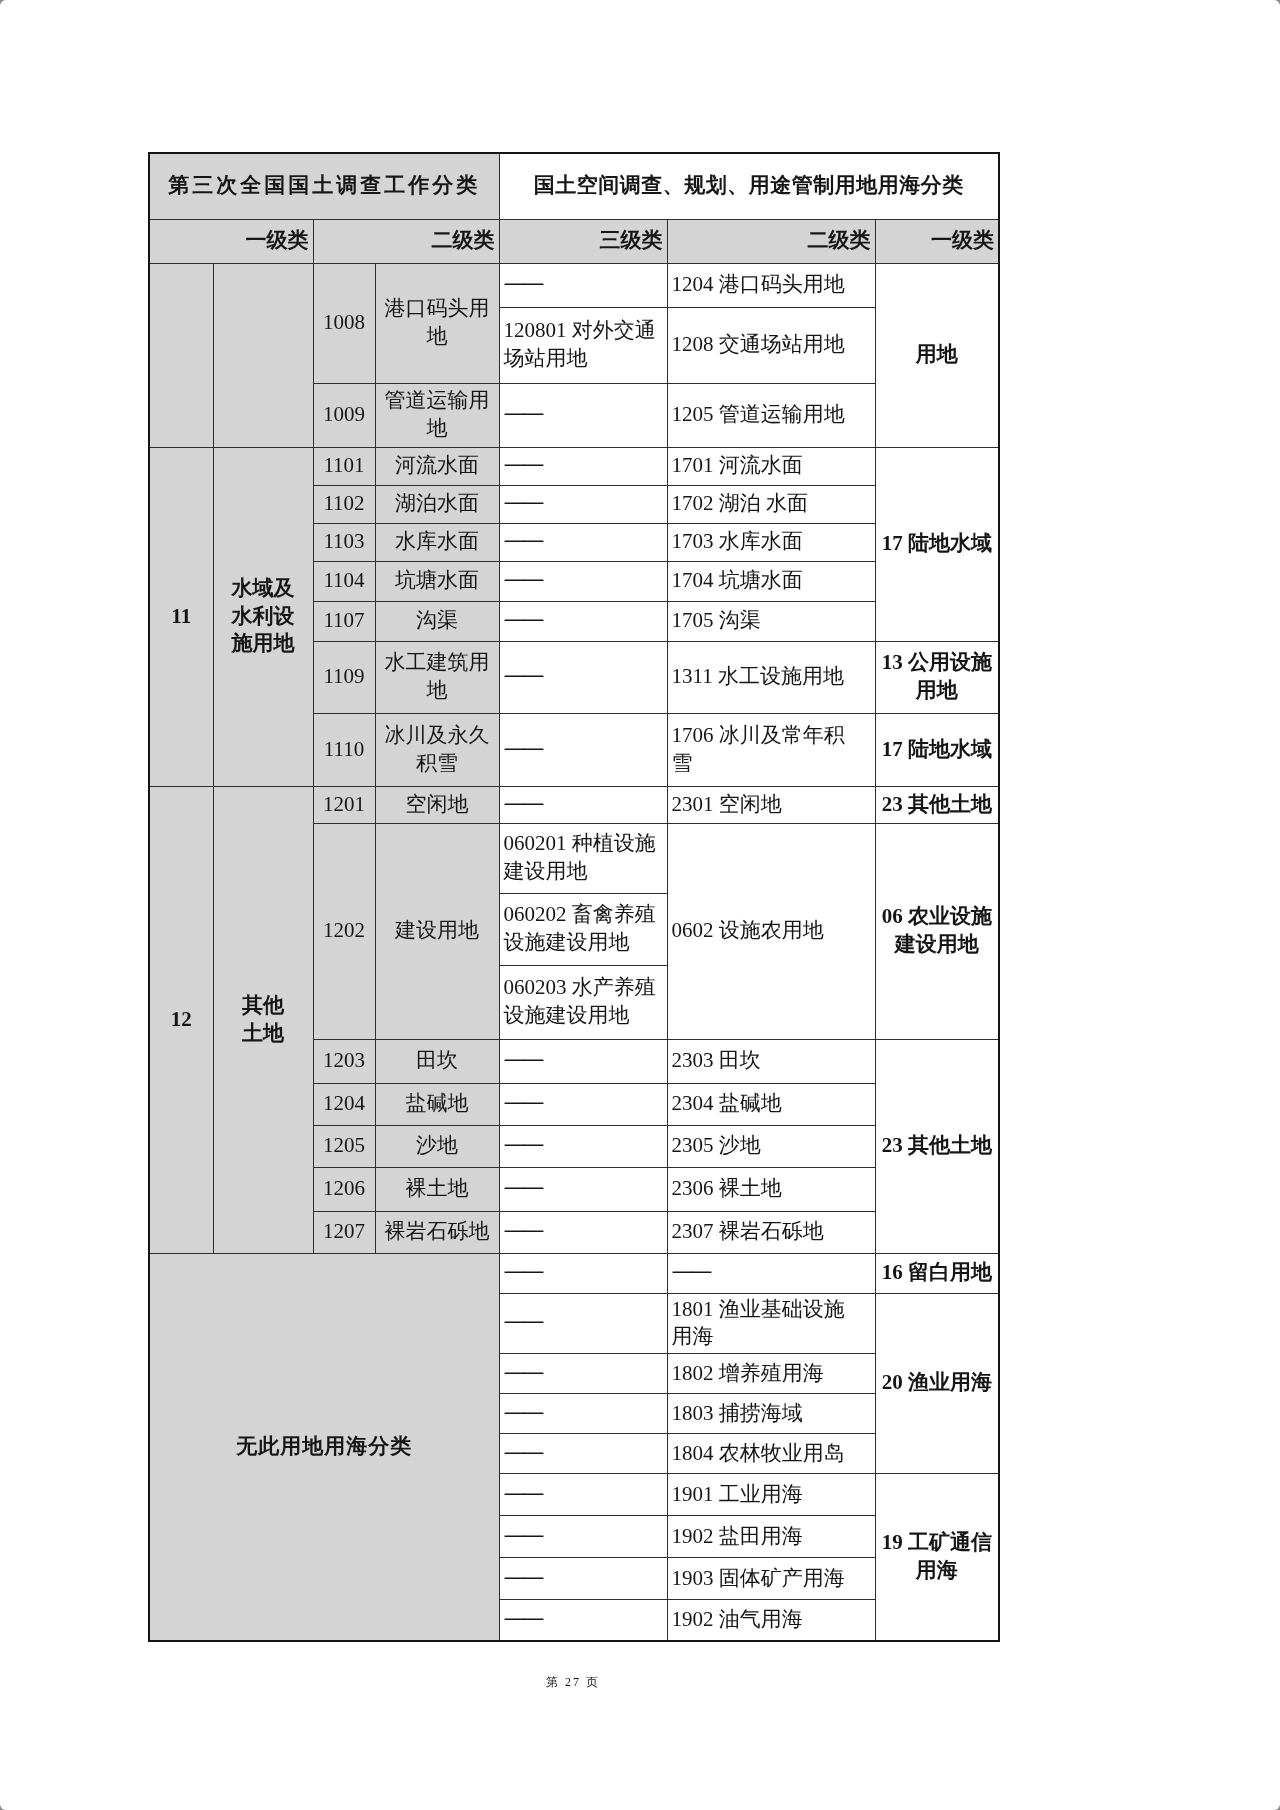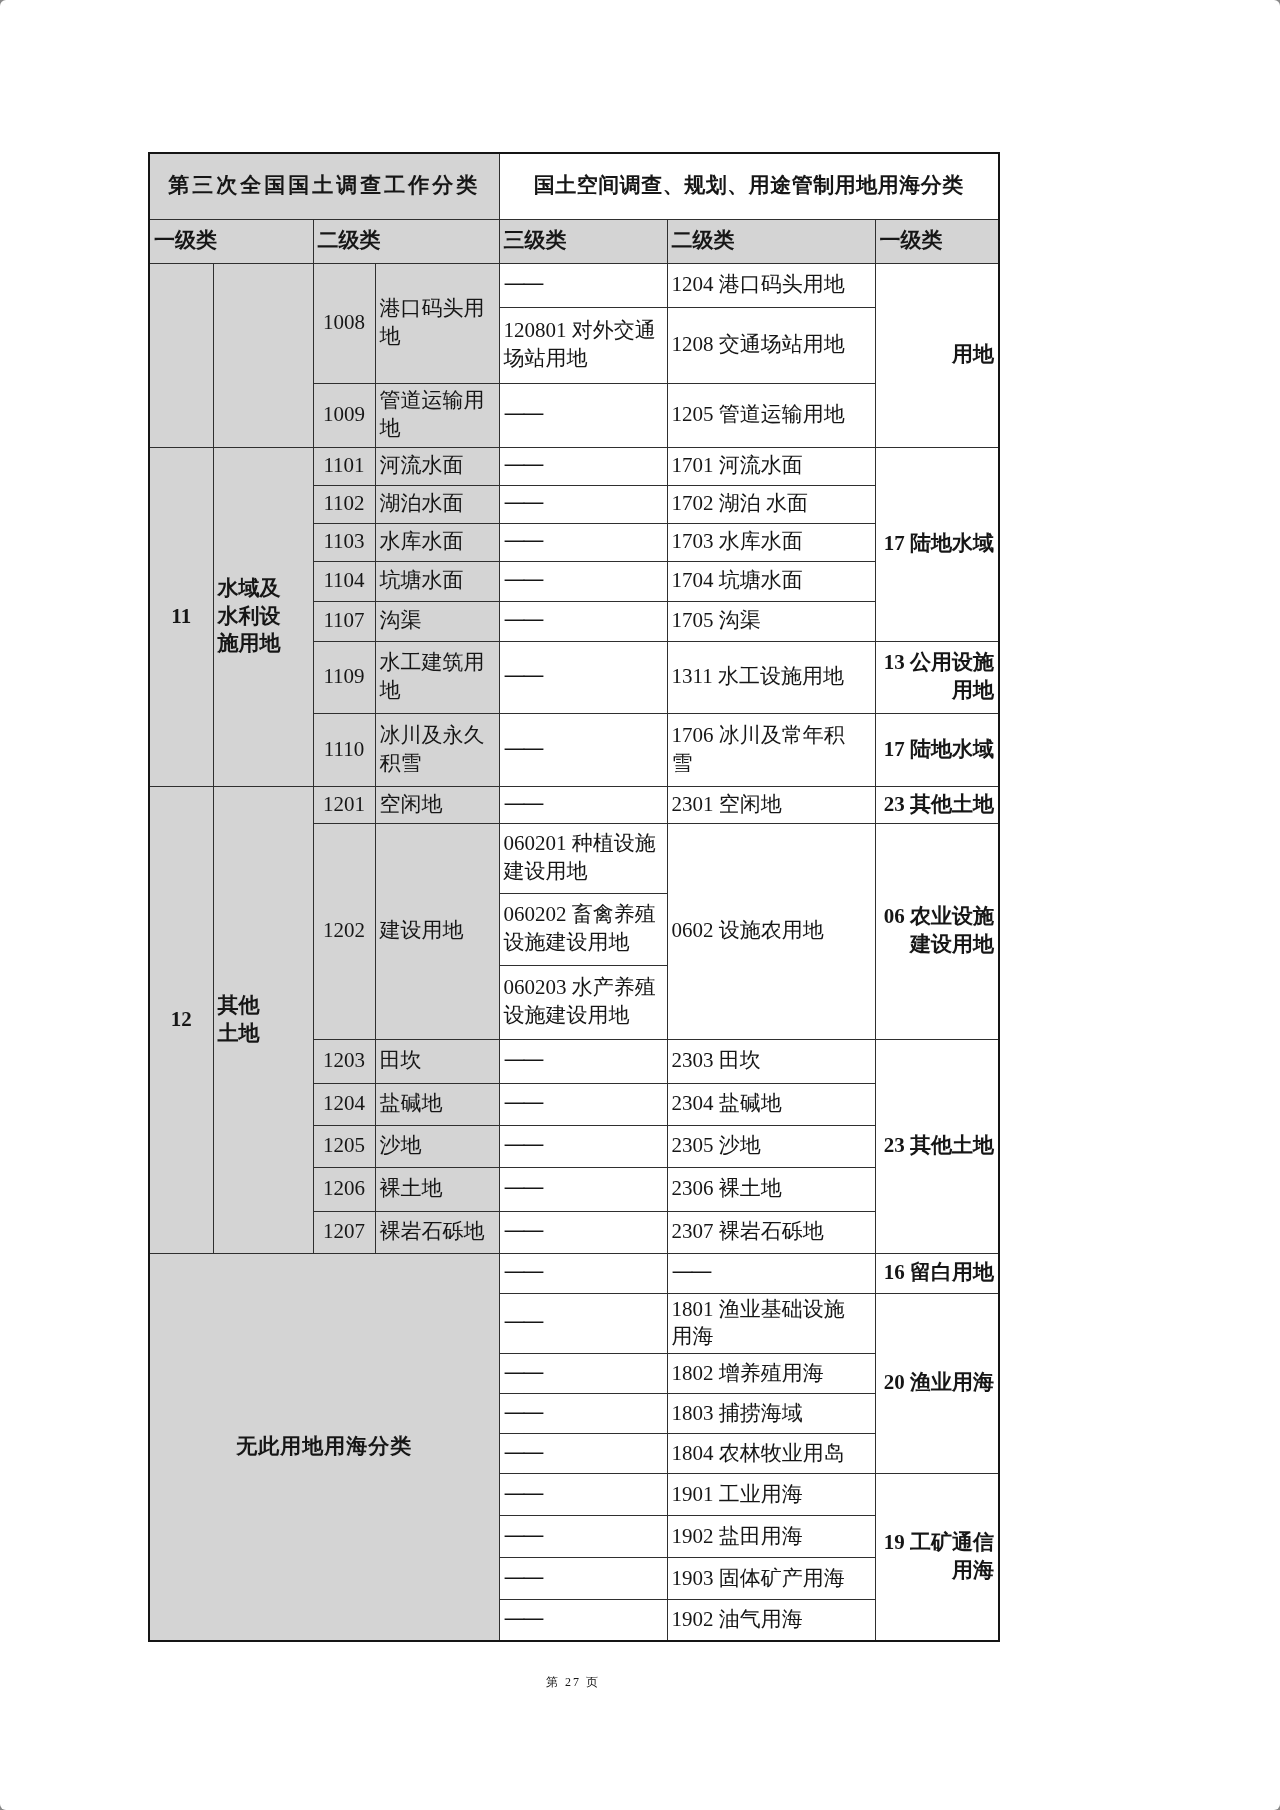--- a/index.html
+++ b/index.html
@@ -33,26 +33,26 @@
     padding:2px 4px;
     overflow:hidden;
   }
   td.shade{background:var(--shaded);}
   td.h1l{
     font-weight:bold;font-size:22px;text-align:center;letter-spacing:3px;
   }
   td.h1r{
     font-weight:bold;font-size:22px;text-align:center;letter-spacing:0.5px;
   }
-  td.h2{font-weight:bold;font-size:21px;text-align:left;}
+  td.h2{font-weight:bold;font-size:21px;text-align:right;}
   td.code{text-align:center;padding:2px 0;margin-top:33px;}
-  td.name{text-align:left;padding-left:9px;}
+  td.name{text-align:center;padding-left:9px;}
   td.l3{text-align:left;padding-left:10px;}
   td.r2{text-align:left;padding-left:10px;}
-  td.r1{font-weight:bold;text-align:right;padding-left:8px;}
+  td.r1{font-weight:bold;text-align:center;padding-left:8px;}
   td.bold{font-weight:bold;}
   .pre{white-space:pre-line;}
   td.top{vertical-align:top;padding-top:7px;}
   td.sea-label{
     text-align:center;font-weight:bold;letter-spacing:1px;font-size:22px;
   }
   .dash{
     font-family:"DejaVu Sans",sans-serif;
     letter-spacing:-3px;
     font-size:22px;

